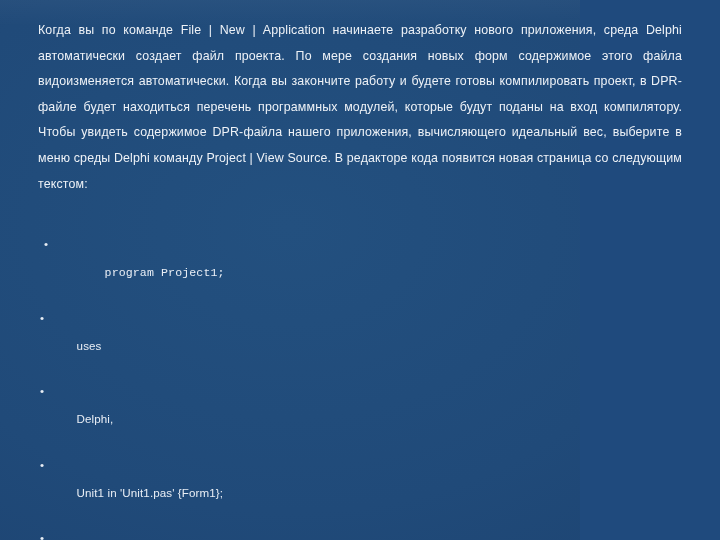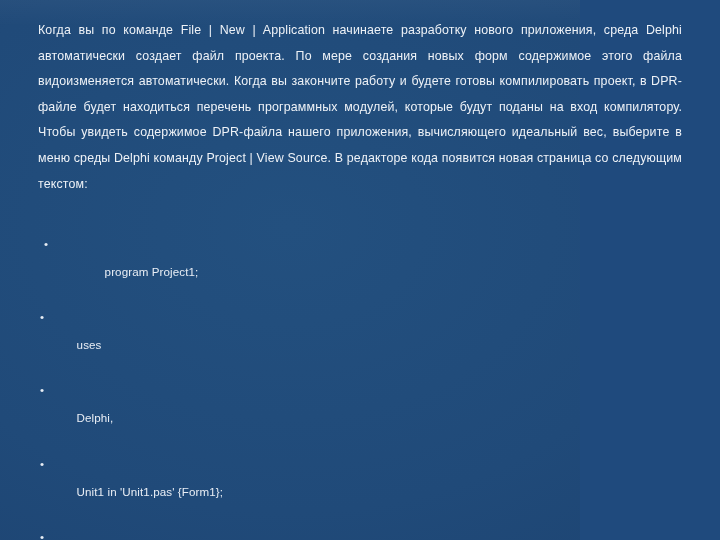--- a/index.html
+++ b/index.html
@@ -75,20 +75,21 @@
   }
   .code-item.first {
     padding-left: 12px;
   }
   .code-item.first .bullet {
     left: 6px;
   }
   .code-item.first .code-text {
     display: inline-block;
     padding-left: 28px;
+    font-family: Liberation Mono, monospace;
   }
   .code-text {
     color: #e9eef5;
   }
 </style>
 </head>
 <body>
 
 <div id="slide">
   <div id="content">

